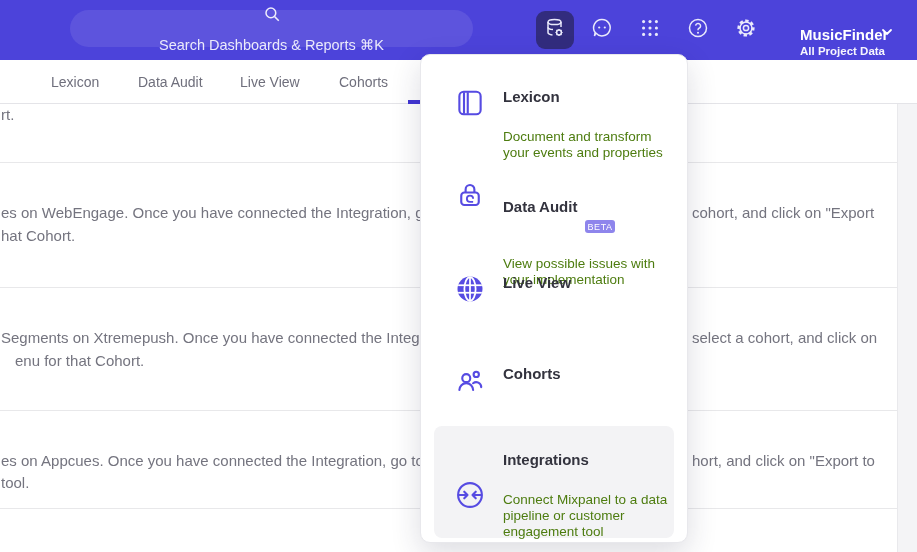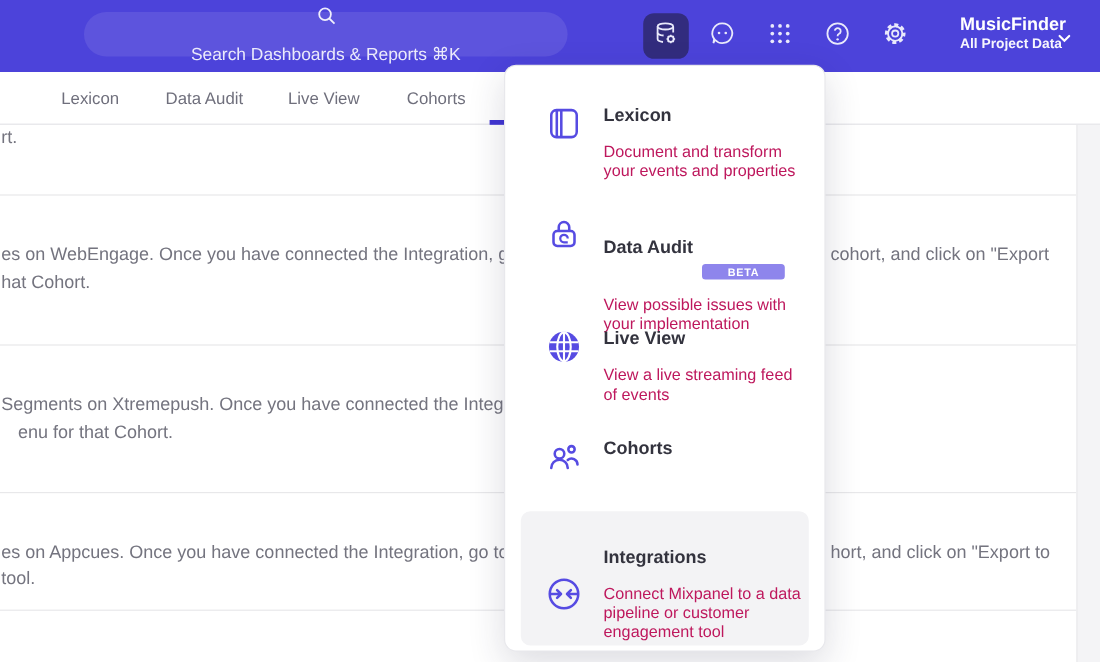--- a/index.html
+++ b/index.html
@@ -12,21 +12,21 @@
     background:#4c43da; z-index:30; }
   .search-pill { position:absolute; left:70px; top:10px; width:403px; height:37px;
     background:#5d54dd; border-radius:19px; display:flex; align-items:center;
     justify-content:center; gap:10px; cursor:pointer;flex-direction:column; }
   .search-pill .label { color:rgba(255,255,255,.88); font-size:14.5px; }
   .icon-tile { position:absolute; left:536px; top:11px; width:38px; height:38px;
     background:#322c7e; border-radius:9px; display:flex; align-items:center;
     justify-content:center; }
   .tb-icon { position:absolute; top:30px; transform:translate(-50%,-50%); width:24px;
     height:24px; display:flex; align-items:center; justify-content:center; }
-  .proj { position:absolute; left:800px; top:11px; color:#ffffff; }
+  .proj { position:absolute; left:800px; top:25px; color:#ffffff; }
   .proj .pname { font-size:15px; font-weight:bold; line-height:19px; }
   .proj .pscope { font-size:11.5px; font-weight:bold; line-height:15px;
     color:rgba(255,255,255,.95); }
   .chev { position:absolute; left:879px; top:24px; width:16px; height:16px; }
 
   
   .tabbar { position:absolute; left:0; top:60px; width:917px; height:44px;
     background:#ffffff; border-bottom:1px solid #e4e4e8; z-index:5; }
   .tab { position:absolute; top:0; height:44px; line-height:44px; font-size:14px;
     color:#6f6f7c; cursor:pointer; }
@@ -46,23 +46,23 @@
   .menu { position:absolute; left:420px; top:54px; width:268px; height:489px;
     background:#ffffff; border:1px solid #e8e8ec; border-radius:10px;
     box-shadow:0 10px 30px rgba(40,40,70,.16); z-index:40; }
   .mi { position:absolute; left:13px; right:13px; display:flex; gap:16px;
     padding-left:21px; cursor:pointer; }
   .mi .ic { width:32px; height:32px; flex:0 0 32px; display:flex;
     align-items:flex-start; }
   .mi .tx { width:178px; }
   .mi .trow { display:flex; align-items:center; gap:8px; }
   .mi .title { font-size:15px; font-weight:bold; color:#33333e; line-height:18px; }
-  .mi .badge { background:#8e85ec; color:#ffffff; font-size:9px; font-weight:bold;
-    letter-spacing:.6px; padding:2px 21px 1px; border-radius:3px;margin-top:40px; }
-  .mi .desc { margin-top:13px; font-size:13.5px; color:#be185d; line-height:16px; }
+  .mi .badge { background:#8e85ec; color:#ffffff; font-size:9px; font-weight:normal;
+    letter-spacing:.6px; padding:2px 2px 1px; border-radius:3px;margin-top:40px; }
+  .mi .desc { margin-top:23px; font-size:13.5px; color:#4d7c0f; line-height:16px; }
   .mi.hl { background:#f3f3f5; border-radius:8px; height:112px; padding-top:27px;align-items:center; }
 </style>
 </head>
 <body>
 
 <div class="stage">
 
   <div class="topbar">
     <div class="search-pill">
       <span>
@@ -155,20 +155,21 @@
   <div class="content">
     <span class="btxt" style="left:1px; top:2px">rt.</span>
     <div class="divider" style="top:58px"></div>
 
     <span class="btxt" style="left:1px; top:100px">es on WebEngage. Once you have connected the Integration, go to the</span>
     <span class="btxt" style="left:692px; top:100px">cohort, and click on "Export</span>
     <span class="btxt" style="left:1px; top:123px">hat Cohort.</span>
     <div class="divider" style="top:183px"></div>
 
     <span class="btxt" style="left:1px; top:225px">Segments on Xtremepush. Once you have connected the Integration,</span>
+    <span class="btxt" style="left:692px; top:225px">select a cohort, and click on</span>
     <span class="btxt" style="left:15px; top:248px">enu for that Cohort.</span>
     <div class="divider" style="top:306px"></div>
 
     <span class="btxt" style="left:1px; top:348px">es on Appcues. Once you have connected the Integration, go to the M</span>
     <span class="btxt" style="left:692px; top:348px">hort, and click on "Export to</span>
     <span class="btxt" style="left:1px; top:370px">tool.</span>
     <div class="divider" style="top:404px"></div>
 
     <div class="gutter"></div>
   </div>
@@ -217,21 +218,20 @@
             <line x1="2.5" y1="15" x2="21.5" y2="15"></line>
             <ellipse cx="12" cy="12" rx="4.5" ry="9.6"></ellipse>
             <line x1="12" y1="2.4" x2="12" y2="21.6"></line>
           </g>
         </svg>
       </div>
       <div class="tx">
         <div class="trow">
             <span class="title">Live View</span>
           </div>
-        <div class="desc">View a live streaming feed of events</div>
       </div>
     </div>
 
     <div class="mi" style="top:310px">
       <div class="ic">
         <svg width="30" height="30" viewBox="0 0 24 24" fill="none" stroke="#564be2" stroke-width="1.7" stroke-linecap="round">
           <circle cx="9" cy="10.5" r="3.2"></circle>
           <path d="M3.5 20a5.5 5.5 0 0 1 11 0"></path>
           <circle cx="17" cy="7.5" r="2.1"></circle>
           <path d="M14.5 14.6a4 4 0 0 1 6.5 3.1"></path>

